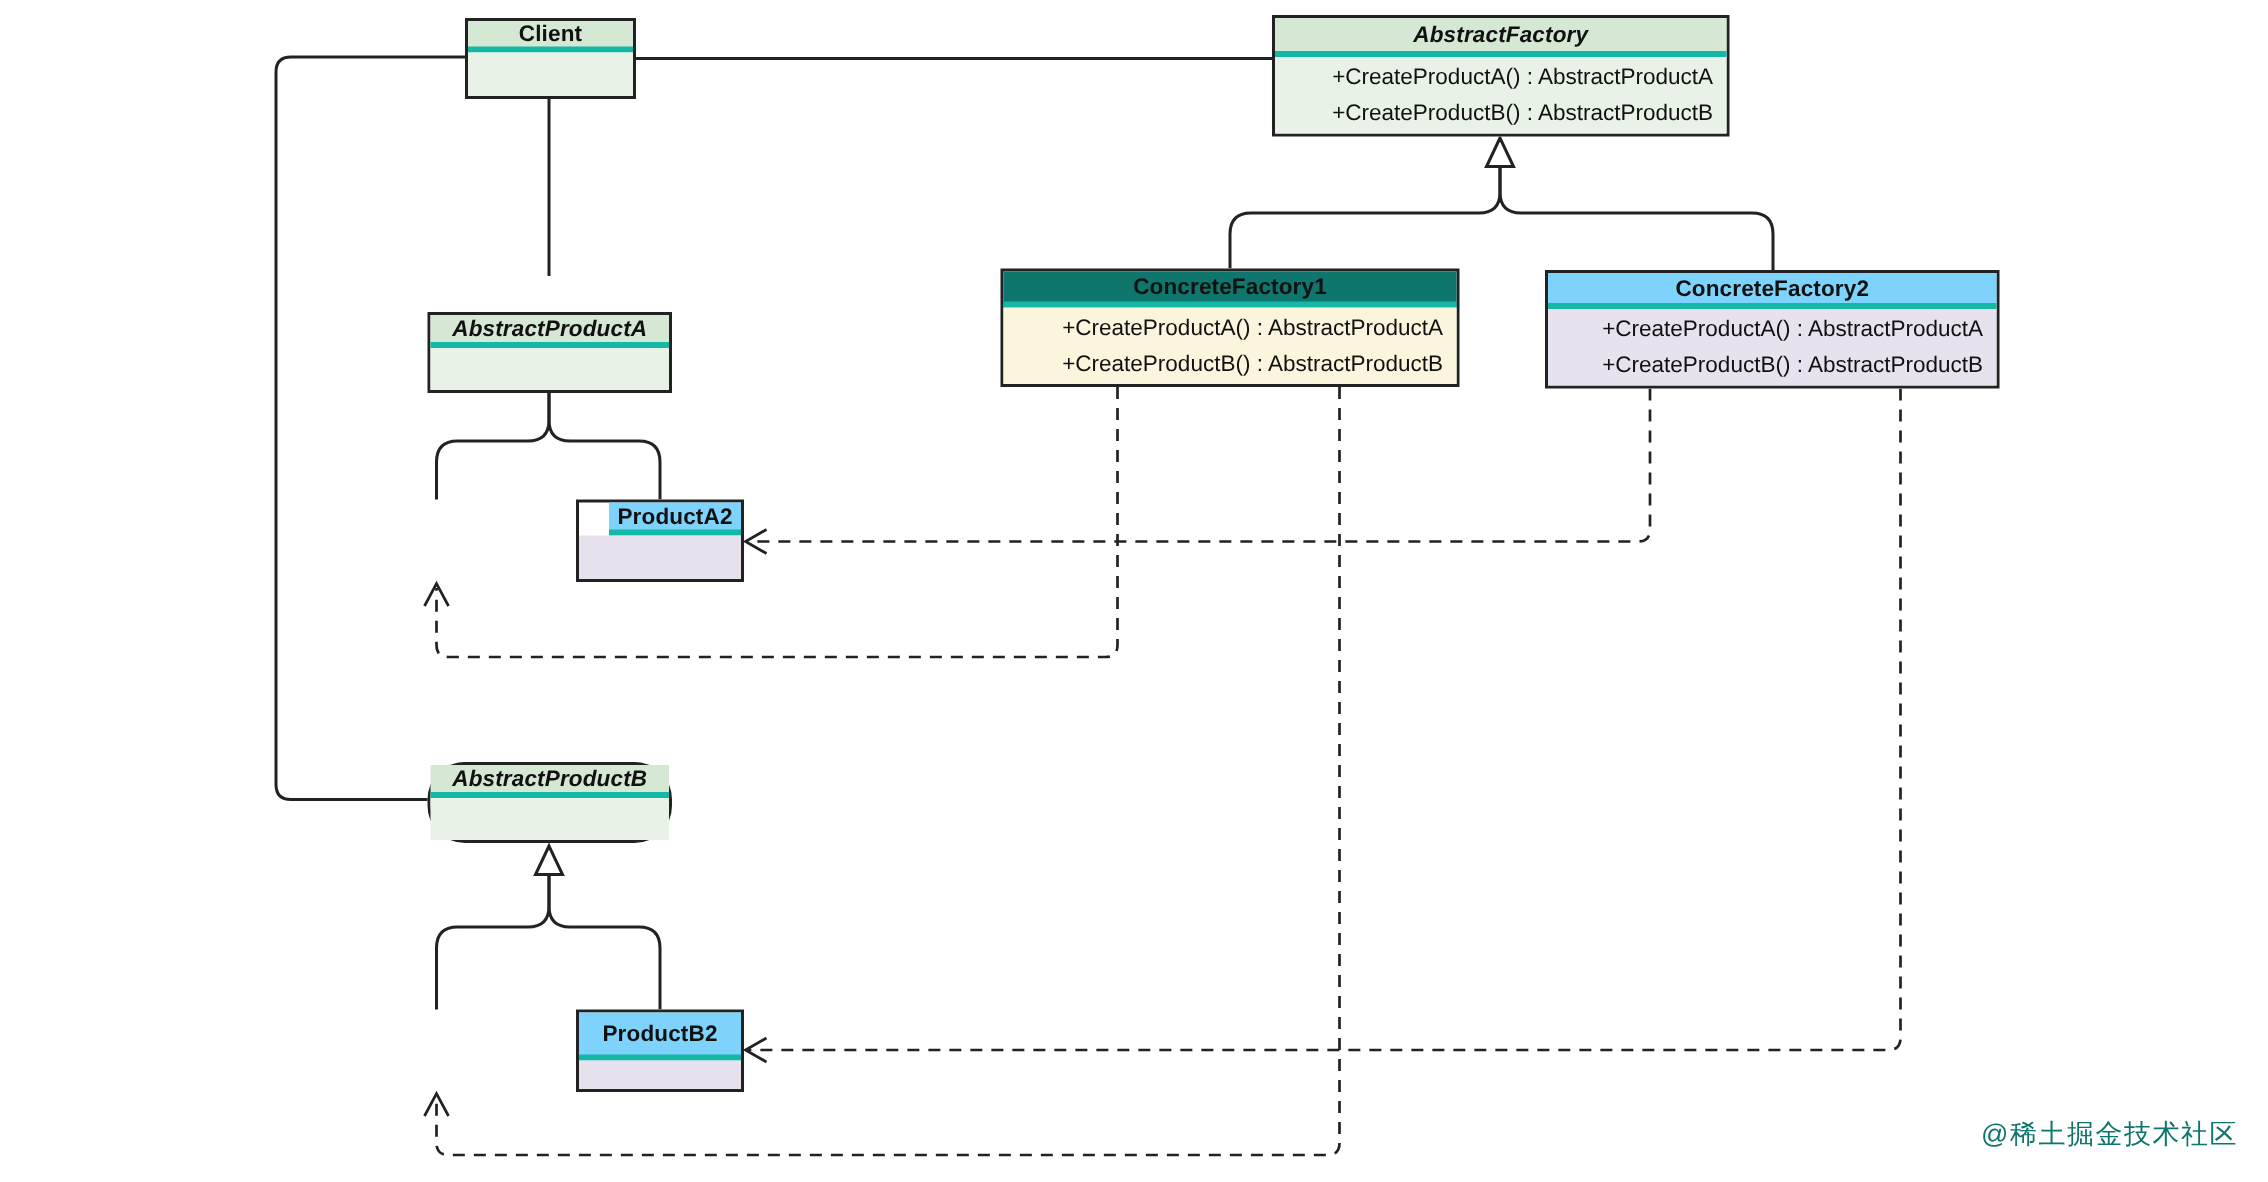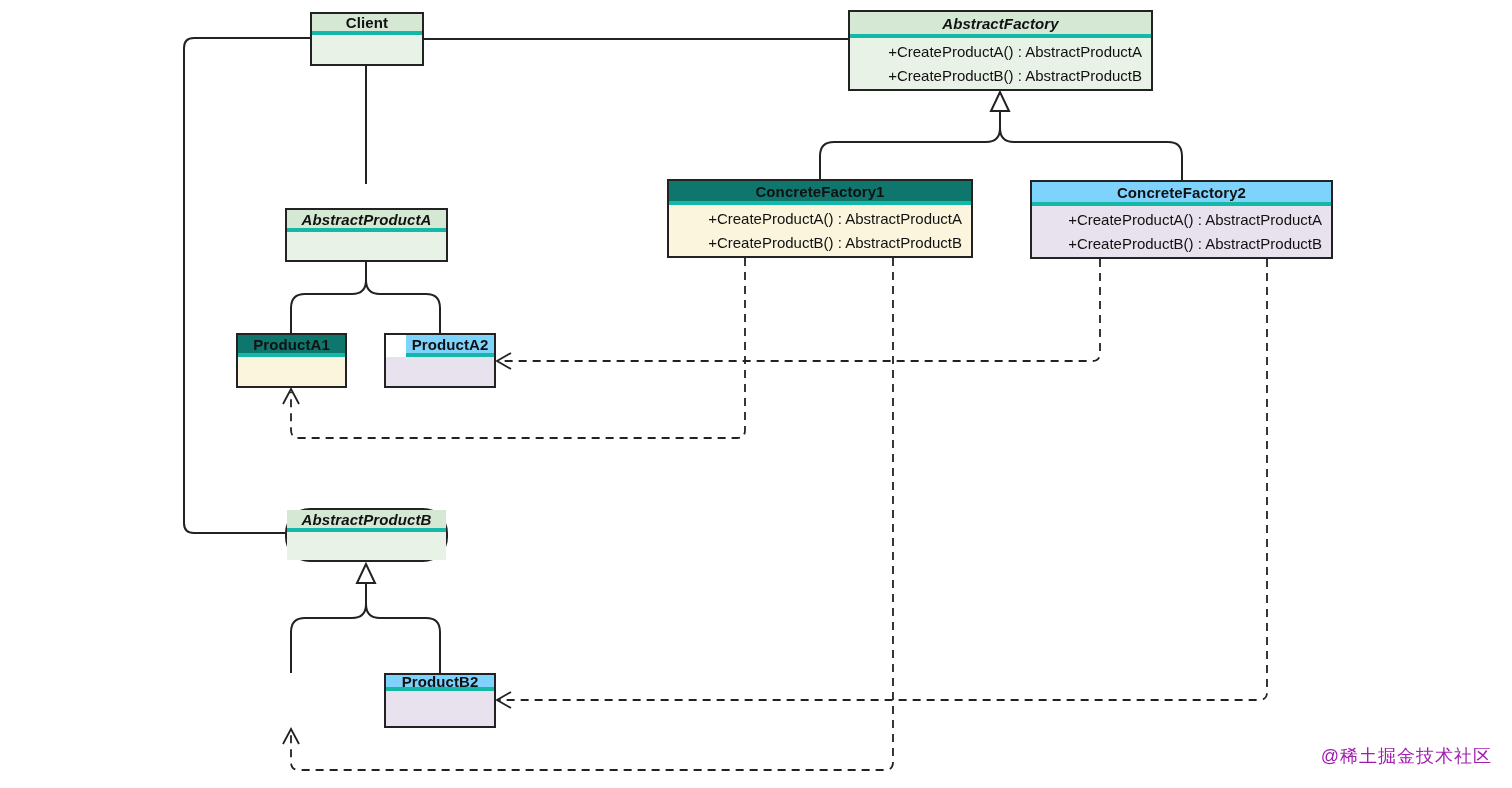--- a/index.html
+++ b/index.html
@@ -20,21 +20,21 @@
   .uml-body{
     flex:1 1 auto;display:flex;flex-direction:column;justify-content:center;
     padding:2px 9px;gap:2px;box-sizing:border-box;
   }
   .uml-method{font-size:15px;line-height:22px;white-space:nowrap;text-align:right;}
   .abstract .uml-title{font-style:italic;}
   .green  .uml-title{background:#d5e8d4;}  .green  .uml-body{background:#e9f2e7;}
   .yellow .uml-title{background:#0f766e;}  .yellow .uml-body{background:#fcf5dd;}
   .purple .uml-title{background:#7dd3fc;}  .purple .uml-body{background:#e8e2ee;}
   .watermark{
-    position:absolute;right:20px;top:744px;font-size:18px;color:#a21caf;
+    position:absolute;right:20px;top:744px;font-size:18px;color:#0f766e;
     letter-spacing:1px;user-select:none;
   }
 </style>
 </head>
 <body>
 
 <div class="stage">
 
   <svg class="connectors" viewBox="0 0 1512 788" xmlns="http://www.w3.org/2000/svg">
 
@@ -94,36 +94,32 @@
       <div class="uml-method">+CreateProductA() : AbstractProductA</div>
       <div class="uml-method">+CreateProductB() : AbstractProductB</div>
     </div>
   </div>
 
   <div class="uml-box green abstract" style="left:285px;top:184px;width:163px;height:54px;margin-top:24px;">
     <div class="uml-title" style="height:22px;">AbstractProductA</div>
     <div class="uml-body"></div>
   </div>
 
-  <div class="uml-box yellow" style="left:236px;top:333px;width:111px;height:55px;">
-    <div class="uml-title" style="height:22px;">ProductA1</div>
-    <div class="uml-body"></div>
-  </div>
 
   <div class="uml-box purple" style="left:384px;top:333px;width:112px;height:55px;">
     <div class="uml-title" style="height:22px;margin-left:20px;">ProductA2</div>
     <div class="uml-body"></div>
   </div>
 
   <div class="uml-box green abstract" style="left:285px;top:508px;width:163px;height:54px;border-radius:25px;">
     <div class="uml-title" style="height:22px;">AbstractProductB</div>
     <div class="uml-body"></div>
   </div>
 
 
   <div class="uml-box purple" style="left:384px;top:673px;width:112px;height:55px;">
-    <div class="uml-title" style="height:16px;text-align:right;">ProductB2</div>
+    <div class="uml-title" style="height:32px;text-align:right;">ProductB2</div>
     <div class="uml-body"></div>
   </div>
 
   <div class="watermark">@稀土掘金技术社区</div>
 
 </div>
 
 </body></html>

